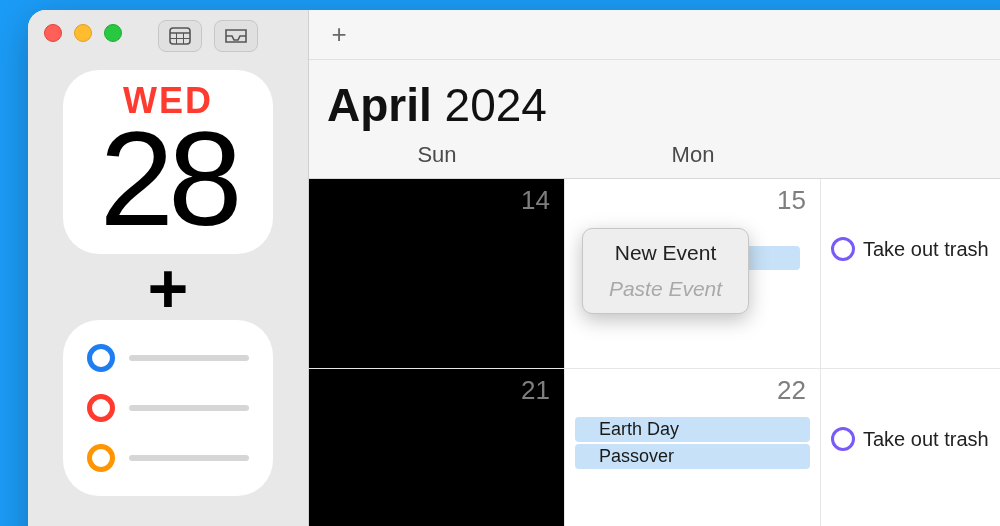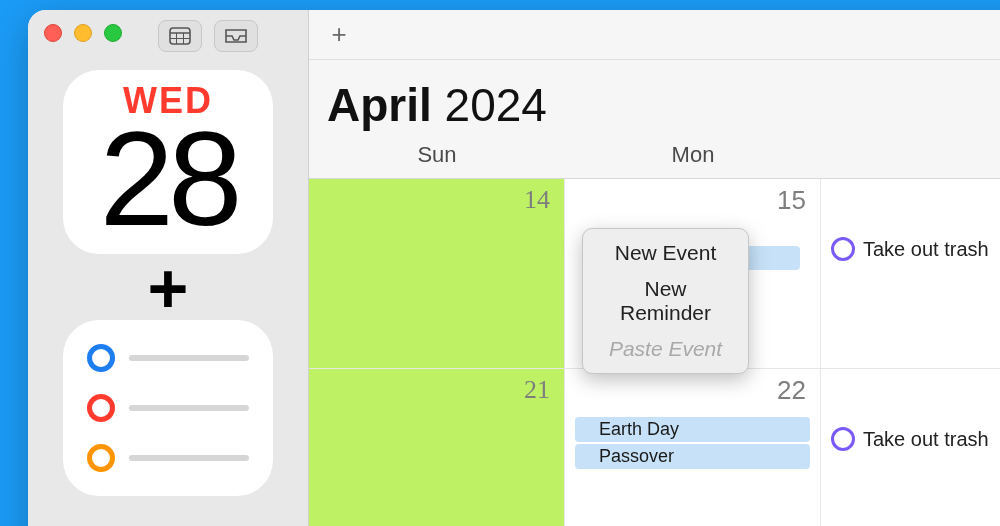--- a/index.html
+++ b/index.html
@@ -161,21 +161,21 @@
     display: grid;
     grid-template-columns: 256px 256px 256px;
     grid-auto-rows: 190px;
   }
   .cell {
     border-right: 1px solid #e6e6e6;
     border-bottom: 1px solid #e6e6e6;
     padding: 6px 10px;
     position: relative;
   }
-  .cell.grey { background: #bef264; font-family: Liberation Serif, serif; }
+  .cell.grey { background: #000000; }
   .date-num {
     position: absolute;
     top: 6px;
     right: 14px;
     font-size: 26px;
     color: #7e7e7e;
     font-weight: 400;
   }
   .event-pill {
     margin-top: 42px;
@@ -325,15 +325,14 @@
         </div>
       </div>
     </div>
   </div>
 </div>
 
 <div class="event-bar-under"></div>
 
 <div class="context-menu">
   <div class="cm-item">New Event</div>
-  <div class="cm-item">New Reminder</div>
   <div class="cm-item disabled">Paste Event</div>
 </div>
 
 </body></html>

